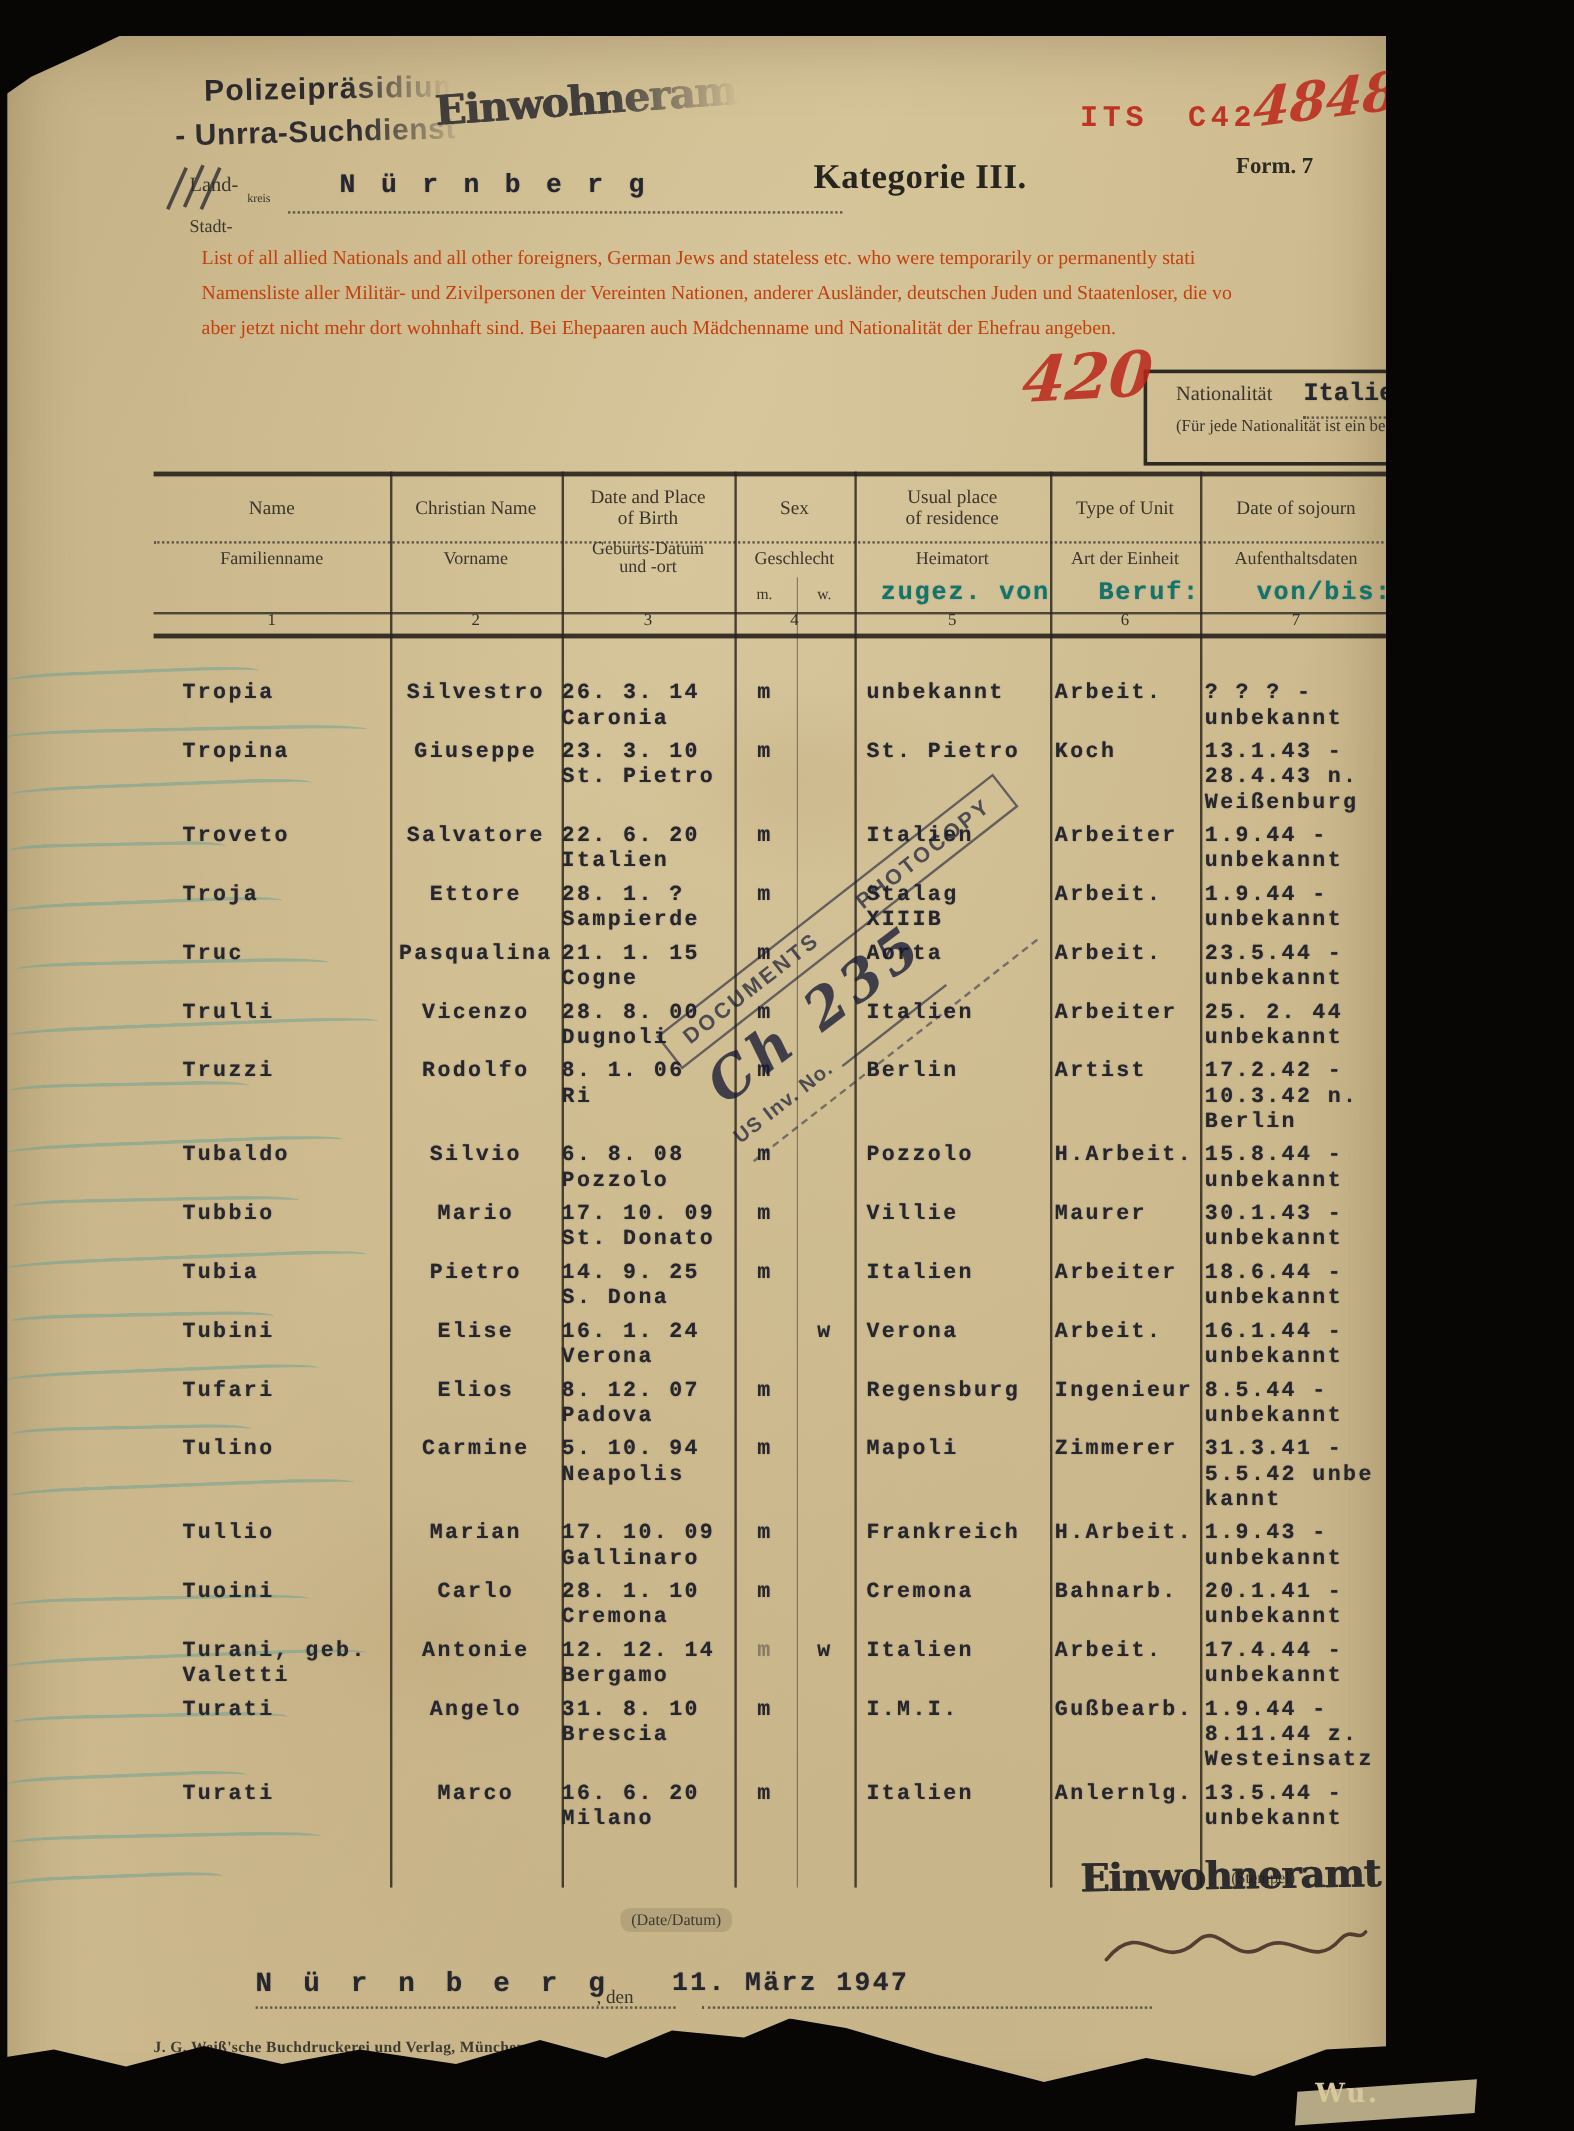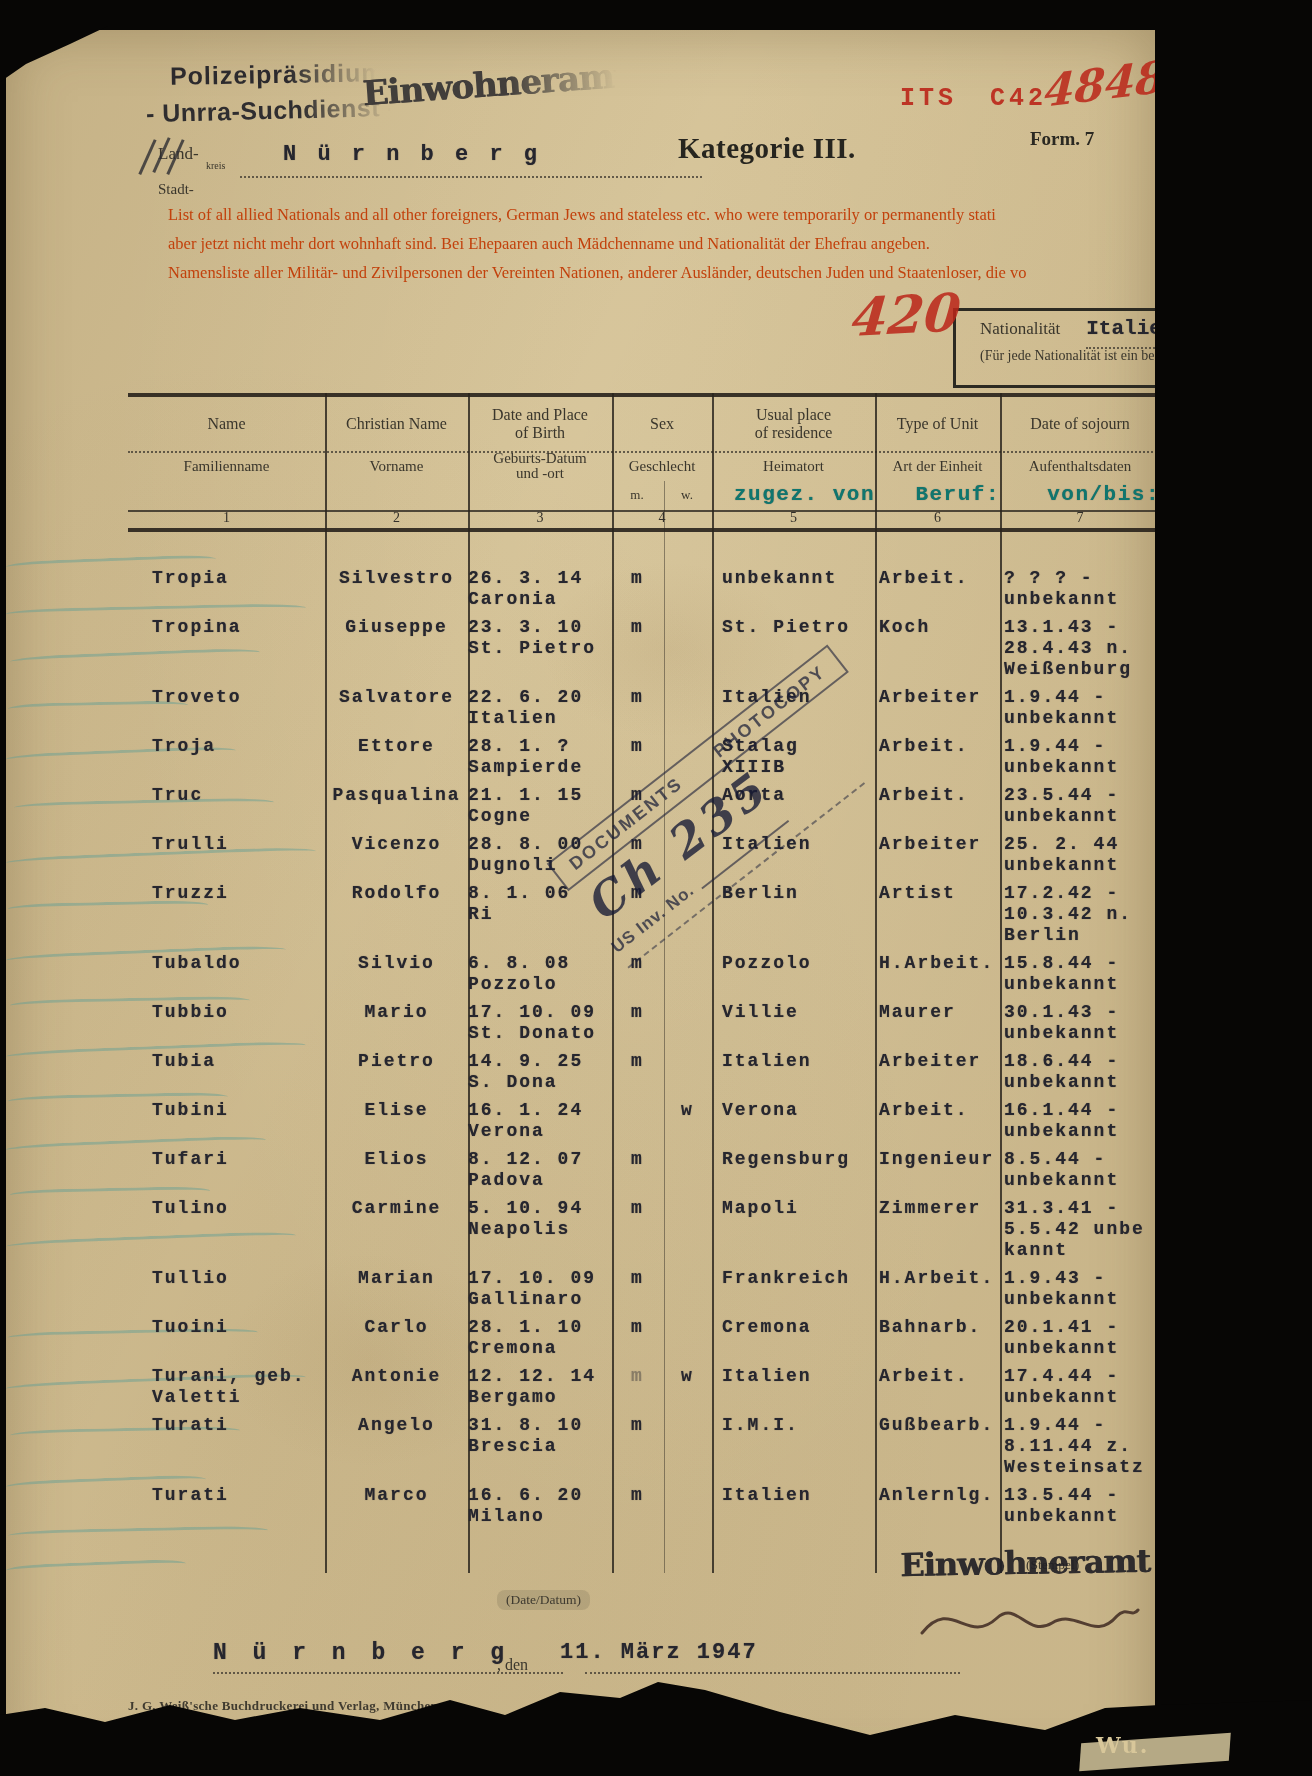--- a/index.html
+++ b/index.html
@@ -109,21 +109,21 @@
         justify-content:space-between;font-family:"Liberation Sans",sans-serif;font-weight:700;
         font-size:18px;letter-spacing:2.5px;}
   .diag-code{font-family:"DejaVu Serif",serif;font-style:italic;font-weight:700;font-size:46px;
         letter-spacing:5px;margin:6px 0 0 10px;transform:rotate(1deg);color:rgba(22,26,52,.78);}
   .diag-inv{font-family:"Liberation Sans",sans-serif;font-weight:700;font-size:17px;
         letter-spacing:1px;margin-top:4px;display:flex;align-items:flex-end;}
   .diag-dash{display:inline-block;width:110px;border-bottom:2.5px solid rgba(26,30,56,.6);
         margin:0 0 3px 8px;}
   .diag-dashed{width:300px;border-top:2.5px dashed rgba(26,30,56,.5);margin-top:12px;}
   
-  .date-datum{left:497px;top:1590px;font-size:13.5px;color:#3e3a30;background:rgba(140,128,98,.35);
+  .date-datum{left:517px;top:1590px;font-size:13.5px;color:#3e3a30;background:rgba(140,128,98,.35);
         border-radius:8px;padding:2px 9px;z-index:11;}
   .stamp-einw-bottom{left:900px;top:1544px;font-family:"DejaVu Serif",serif;font-weight:700;
         font-size:32px;letter-spacing:-1px;color:#1f1e24;opacity:.9;transform:rotate(-1deg);
         text-shadow:.8px 0 currentColor;z-index:20;}
   .signature{left:912px;top:1588px;z-index:20;opacity:.85;}
   .city-bottom{left:213px;top:1640px;font-size:23px;letter-spacing:6px;z-index:11;}
   .den{left:497px;top:1656px;font-size:16px;color:#3a362c;z-index:11;}
   .date-bottom{left:560px;top:1640px;font-size:22px;letter-spacing:2px;z-index:11;}
   .stempel{left:1026px;top:1557px;font-size:13.5px;color:#3a362c;z-index:11;}
   .printer{left:128px;top:1698px;font-size:13px;font-weight:700;color:#2e2b24;opacity:.88;
@@ -188,22 +188,22 @@
   <div class="lyr print kreis">kreis</div>
   <div class="lyr print stadt">Stadt-</div>
   <div class="slash" style="left:146px;top:138px;"></div>
   <div class="slash" style="left:160px;top:136px;"></div>
   <div class="slash" style="left:174px;top:138px;"></div>
   <div class="lyr typed city-top">N ü r n b e r g</div>
   <div class="dotline" style="left:240px;top:176px;width:462px;"></div>
 
   <div class="lyr intro">
     <div>List of all allied Nationals and all other foreigners, German Jews and stateless etc. who were temporarily or permanently stati</div>
+    <div>Namensliste aller Militär- und Zivilpersonen der Vereinten Nationen, anderer Ausländer, deutschen Juden und Staatenloser, die vo</div>
     <div>aber jetzt nicht mehr dort wohnhaft sind. Bei Ehepaaren auch Mädchenname und Nationalität der Ehefrau angeben.</div>
-    <div>Namensliste aller Militär- und Zivilpersonen der Vereinten Nationen, anderer Ausländer, deutschen Juden und Staatenloser, die vo</div>
   </div>
 
   <div class="stamp-ink hand red red-420">420</div>
 
   <div class="lyr natbox">
     <div class="natrow">
       <span class="natlabel">Nationalität</span>
       <span class="typed natvalue">Italien</span>
     </div>
     <div class="dotline" style="left:130px;top:36px;width:165px;"></div>

